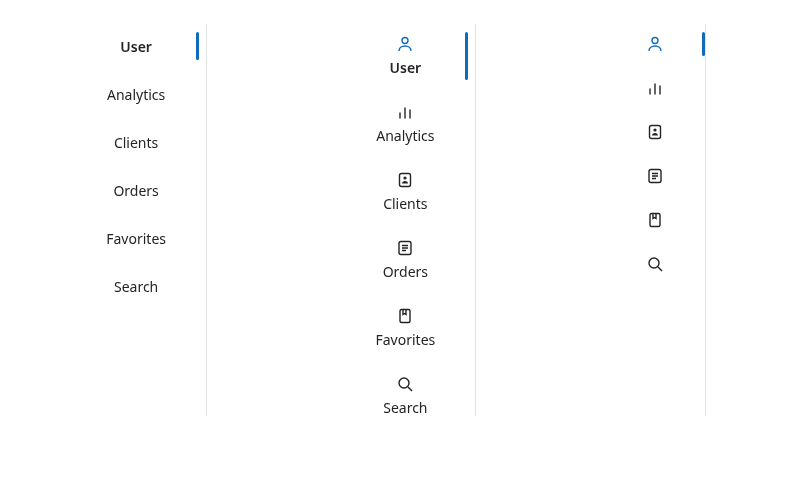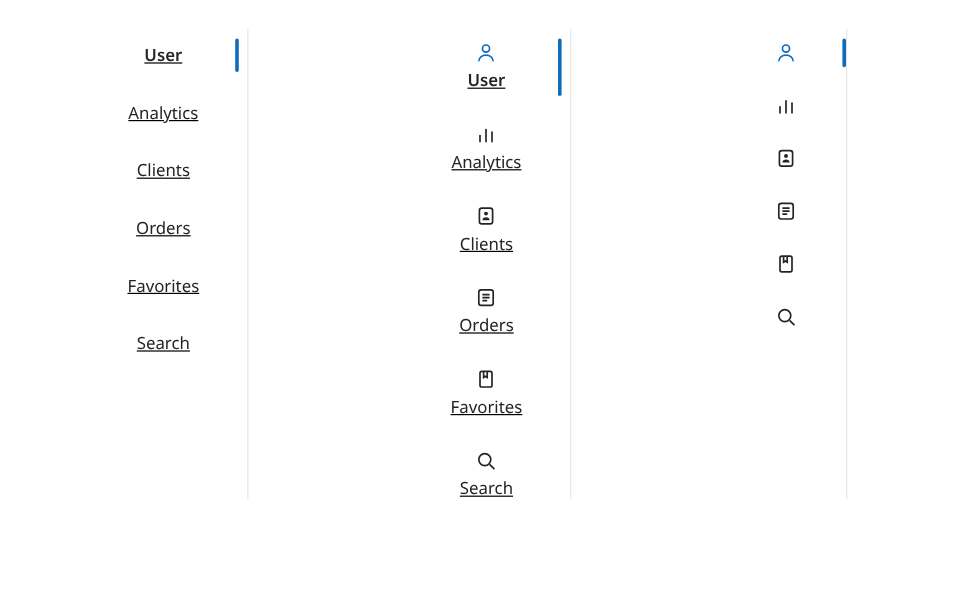--- a/index.html
+++ b/index.html
@@ -11,21 +11,20 @@
       overflow: hidden;
     }
     .canvas {
       width: 800px;
       height: 440px;
       background: #fff;
       border-radius: 12px;
       display: flex;
       justify-content: space-around;
       padding: 24px 16px;
-      text-decoration: underline;
     }
     .tablist {
       display: flex;
       flex-direction: column;
       align-items: center;
       gap: 4px;
       border-right: 1px solid #e5e5e5;
       padding-right: 28px;
     }
     .tab {

